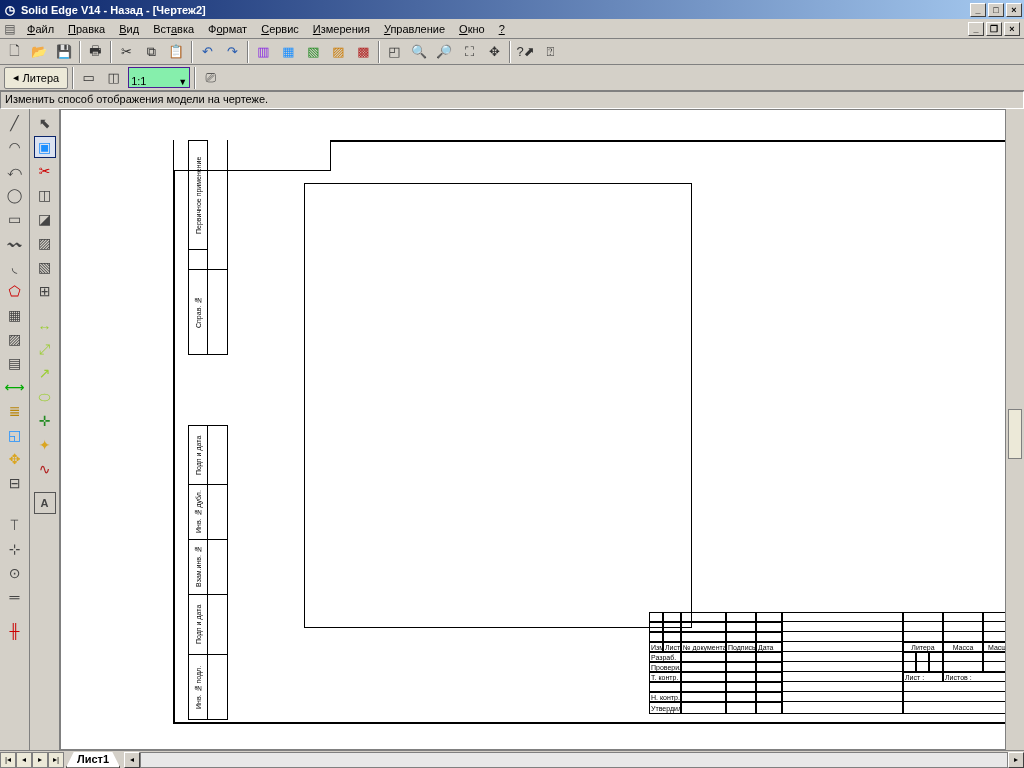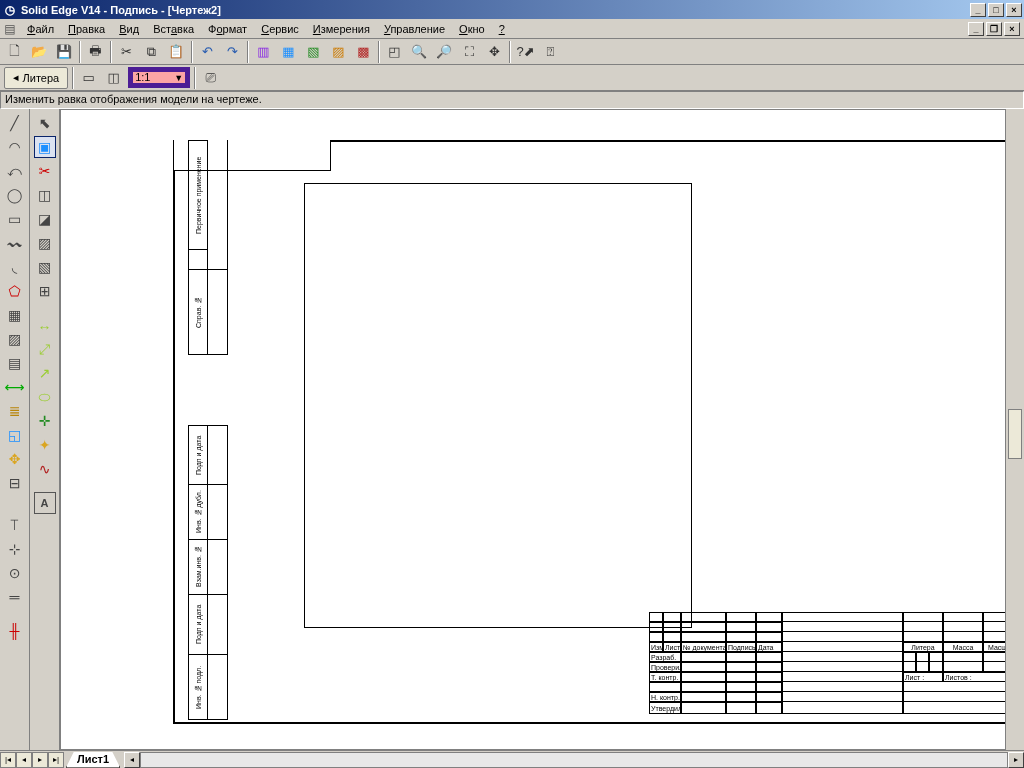--- a/index.html
+++ b/index.html
@@ -18,21 +18,21 @@
 .menubar .menu-item u { text-decoration: underline; }
 .menubar .sysico { width:16px; height:16px; margin-right:2px; display:inline-flex; align-items:center; justify-content:center; font-size:12px; color:#555; }
 .menubar .spacer { flex:1; }
 .menubar .mdi-controls .winbtn { margin-left:0; margin-right:2px; }
 
 
 .toolbar { height: 26px; background: #d4d0c8; display: flex; align-items: center; padding: 2px; border-bottom: 1px solid #808080; }
 .tbtn { width: 23px; height: 22px; border: 1px solid transparent; margin: 0 1px; display:inline-flex; align-items:center; justify-content:center; font-size:13px; cursor:default; color:#333; }
 .tsep { width: 2px; height: 22px; border-left: 1px solid #808080; border-right: 1px solid #fff; margin: 0 2px; }
 .backbtn { height: 22px; padding: 0 8px; border: 1px solid #808080; border-radius:2px; background:#ece9d8; margin:0 2px; display:inline-flex; align-items:center; gap:4px; cursor:default; }
-.scale-combo { height: 21px; width: 62px; border:5px solid #4c1d95; background:#fca5a5; margin:0 2px; display:flex; align-items:flex-end; padding:0 2px; }
+.scale-combo { height: 21px; width: 62px; border:1px solid #4c1d95; background:#86efac; margin:0 2px; display:flex; align-items:flex-end; padding:0 2px; }
 .scale-combo .dd { margin-left:auto; font-size:9px; }
 
 
 .hintbar { height: 18px; background: #d4d0c8; border: 1px solid; border-color: #808080 #fff #fff #808080; padding: 1px 4px; font-size:11px; }
 
 
 .main { flex:1; display:flex; background:#d4d0c8; min-height:0; }
 .vtoolbar { width: 30px; background: #d4d0c8; display:flex; flex-direction:column; align-items:center; padding:2px 0; border-right:1px solid #808080; }
 .vbtn { width:22px; height:22px; margin:1px 0; border:1px solid transparent; display:flex; align-items:center; justify-content:center; font-size:14px; cursor:default; color:#444; }
 .vbtn.sel { border:1px solid #0a246a; background:#dbe2f1; }
@@ -59,21 +59,21 @@
 .tab { height:16px; padding:0 10px; background:#fff; border:1px solid #000; border-top:none; clip-path: polygon(8px 0, calc(100% - 8px) 0, 100% 100%, 0 100%); margin-left:2px; font-weight:bold; font-size:10px; display:flex; align-items:center; }
 .tab-scroll { flex:1; height:16px; background:#d4d0c8; margin-left:4px; display:flex; align-items:center; }
 .sb-track { flex:1; height:16px; background:#e8e8e8; border:1px solid #808080; }
 .sb-btn { width:16px; height:16px; background:#d4d0c8; border:1px solid; border-color:#fff #404040 #404040 #fff; display:inline-flex; align-items:center; justify-content:center; font-size:8px; }
 </style>
 </head>
 <body>
 
 <div class="titlebar">
   <span class="ico">◷</span>
-  <span>Solid Edge V14 - Подпись - [Чертеж2]</span>
+  <span>Solid Edge V14 - Назад - [Чертеж2]</span>
   <span class="spacer"></span>
   <span class="winbtn">_</span>
   <span class="winbtn">□</span>
   <span class="winbtn">×</span>
 </div>
 
 <div class="menubar">
   <span class="sysico">▤</span>
   <span class="menu-item"><u>Ф</u><span></span>айл</span>
   <span class="menu-item"><u>П</u>равка</span>
@@ -133,21 +133,21 @@
   <span class="tbtn">◫</span>
   <div class="scale-combo">
     <span>1:1</span>
     <span class="dd">▼</span>
   </div>
   <span class="tsep"></span>
   <span class="tbtn">⎚</span>
 </div>
 
 <div class="hintbar">
-  <span>Изменить равка отображения модели на чертеже.</span>
+  <span>Изменить способ отображения модели на чертеже.</span>
 </div>
 
 <div class="main">
 
   <div class="vtoolbar">
     <span class="vbtn">╱</span>
     <span class="vbtn">◠</span>
     <span class="vbtn">⤺</span>
     <span class="vbtn">◯</span>
     <span class="vbtn">▭</span>

